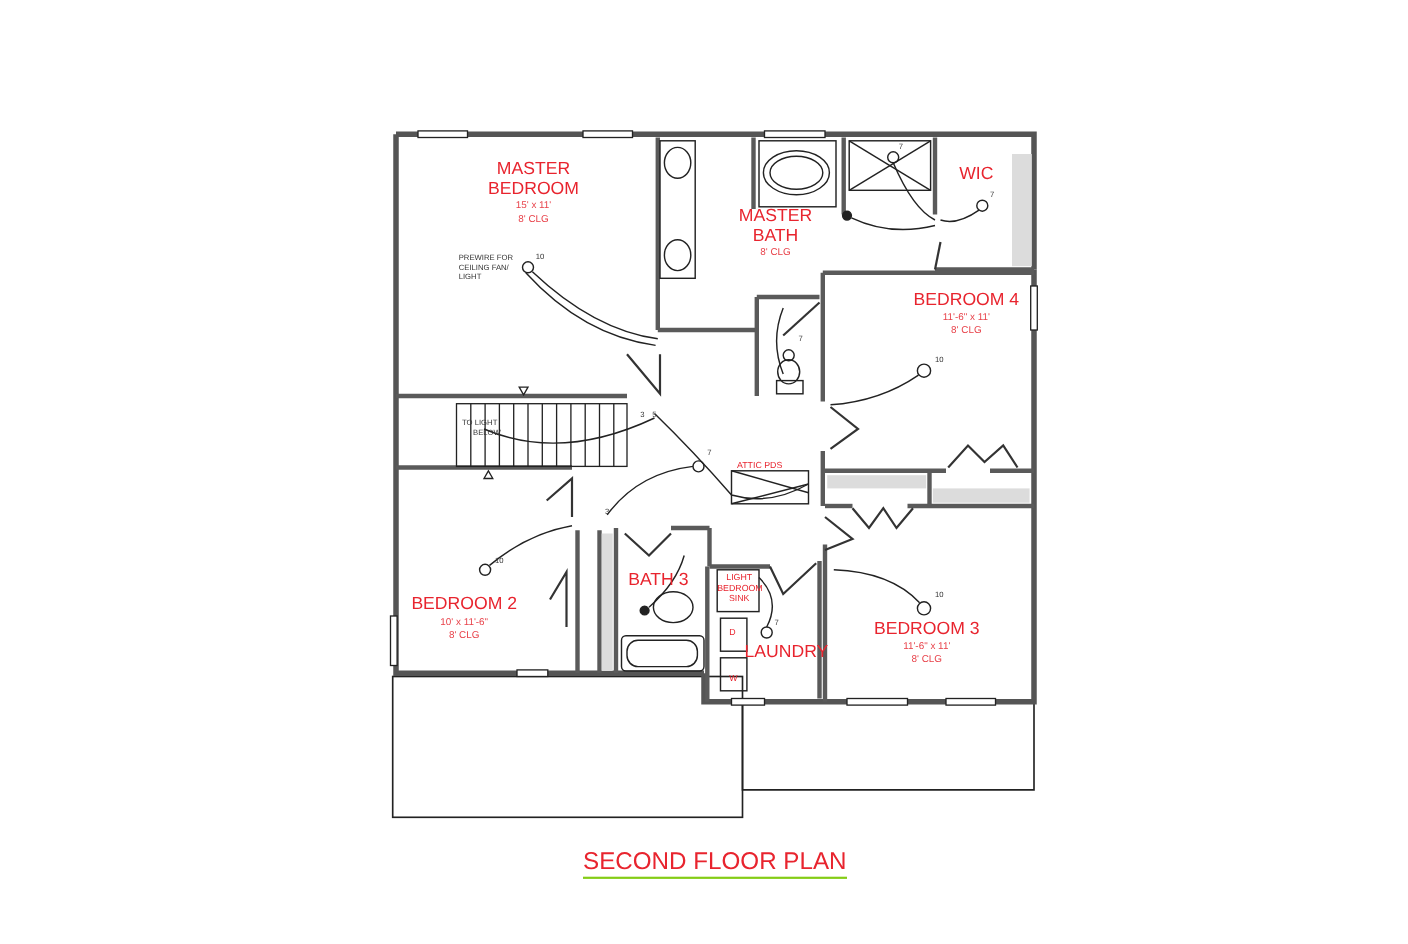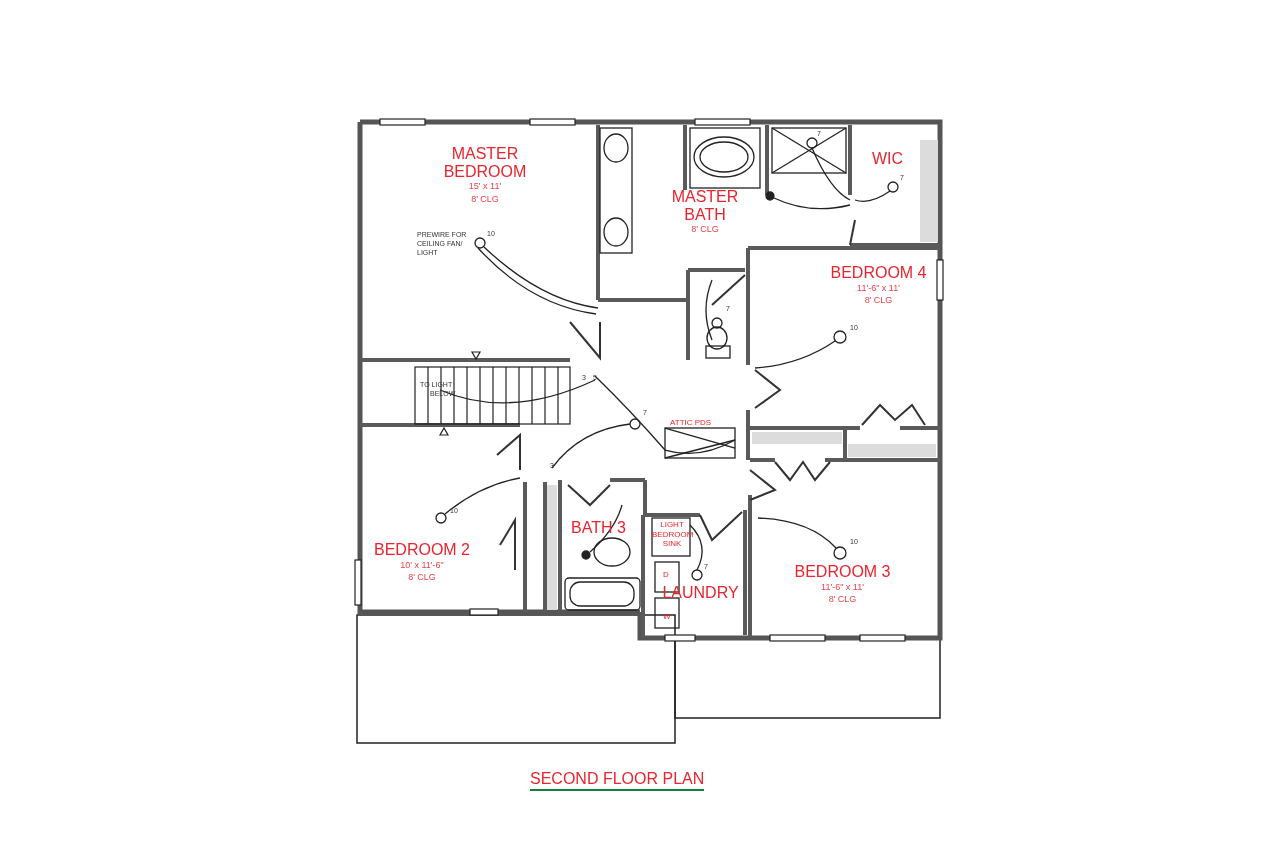--- a/index.html
+++ b/index.html
@@ -4,21 +4,21 @@
 <style>
   html, body { margin:0; padding:0; background:#ffffff; }
   body { width:1280px; height:858px; position:relative; overflow:hidden; font-family:"Liberation Sans", sans-serif; }
   #plan { position:absolute; left:0; top:0; }
   .room-label { position:absolute; color:#e8242e; font-family:"Liberation Sans", sans-serif; text-align:center; line-height:1.1; white-space:nowrap; }
   .room-name { font-size:16px; display:block; }
   .room-dim { font-size:9px; display:block; color:#e8424a; line-height:1.4; }
   .note { position:absolute; font-size:7px; color:#333; font-family:"Liberation Sans", sans-serif; line-height:1.3; }
   .small-num { position:absolute; font-size:7px; color:#333; font-family:"Liberation Sans", sans-serif; }
   .tiny-red { position:absolute; font-size:8px; color:#e8242e; font-family:"Liberation Sans", sans-serif; text-align:center; line-height:1.2; }
-  #title { position:absolute; left:530px; top:770px; font-size:16px; color:#e8242e; font-family:"Liberation Sans", sans-serif; border-bottom:2px solid #15803d; padding-bottom:1px; }
+  #title { position:absolute; left:530px; top:770px; font-size:22px; color:#e8242e; font-family:"Liberation Sans", sans-serif; border-bottom:2px solid #84cc16; padding-bottom:1px; }
 </style>
 </head>
 <body>
 
 <svg id="plan" width="1280" height="858" viewBox="0 0 1280 858" xmlns="http://www.w3.org/2000/svg">
 
   <g fill="none" stroke="#222" stroke-width="1.5">
     <rect x="357" y="615" width="318" height="128"></rect>
     <polyline points="675,640 675,718 940,718 940,640"></polyline>
   </g>
@@ -201,21 +201,21 @@
 <div class="room-label" style="left:352px; top:541px; width:140px;">
   <span class="room-name">BEDROOM 2</span>
   <span class="room-dim">10' x 11'-6"</span>
   <span class="room-dim">8' CLG</span>
 </div>
 
 <div class="room-label" style="left:556px; top:519px; width:85px;">
   <span class="room-name">BATH 3</span>
 </div>
 
-<div class="room-label" style="left:648px; top:584px; width:105px;">
+<div class="room-label" style="left:648px; top:584px; width:105px;text-align:right;">
   <span class="room-name">LAUNDRY</span>
 </div>
 
 <div class="room-label" style="left:770px; top:563px; width:145px;">
   <span class="room-name">BEDROOM 3</span>
   <span class="room-dim">11'-6" x 11'</span>
   <span class="room-dim">8' CLG</span>
 </div>
 
 <div class="note" style="left:417px; top:230px;">

